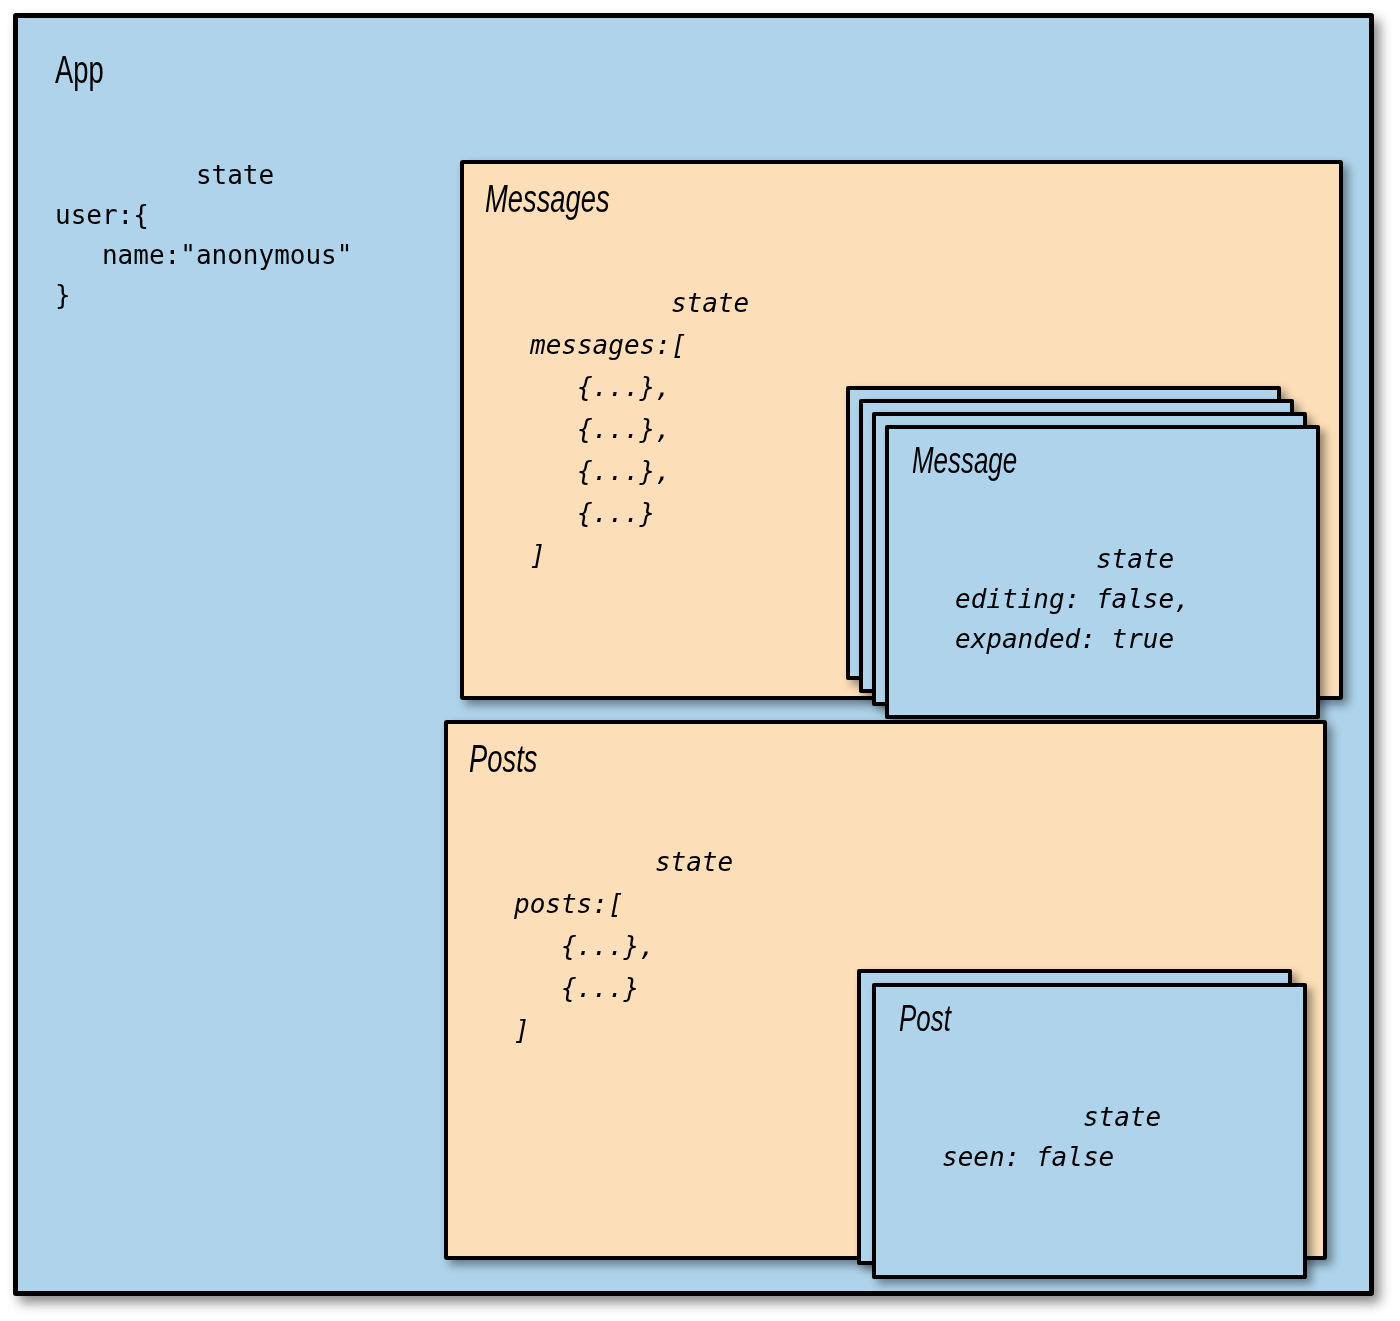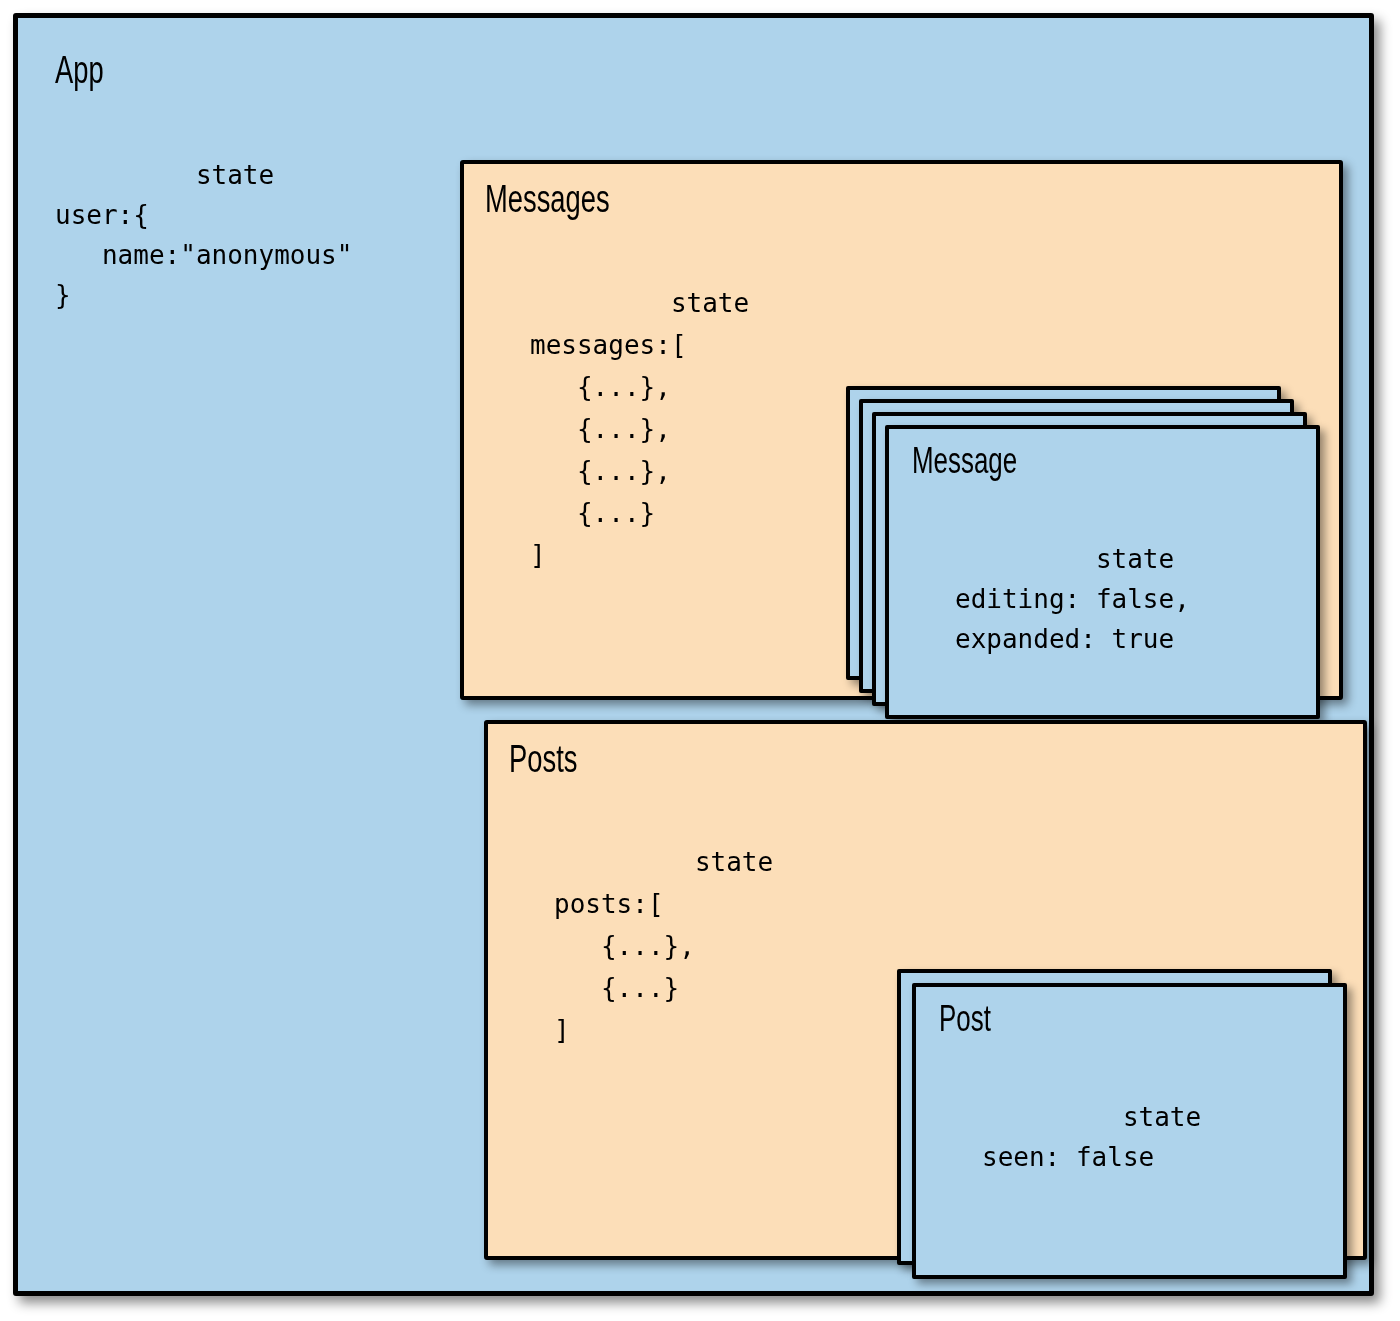--- a/index.html
+++ b/index.html
@@ -20,21 +20,21 @@
   
   .box{
     position:absolute;
     border:5px solid var(--ink);
     border-radius:3px;
     box-shadow:6px 7px 12px rgba(0,0,0,.45);
   }
   .blue{background:var(--blue);}
   .peach{background:var(--peach);}
 
-  .box-inner{border-width:4px;box-shadow:5px 5px 10px rgba(0,0,0,.42);}
+  .box-inner{border-width:4px;box-shadow:5px 5px 10px rgba(0,0,0,.42);font-style:italic;}
 
   .title{
     position:absolute;
     font-size:38px;
     line-height:38px;
     font-weight:500;
     letter-spacing:0px;
     transform:scaleX(0.72);
     transform-origin:left top;
     white-space:nowrap;
@@ -97,21 +97,21 @@
         <div class="card card-msg" style="left:408px;top:204px;"></div>
         <div class="card card-msg" style="left:421px;top:217px;">
           <span class="title title-sm" style="left:23px;top:14px;">Message</span>
           <pre class="code" style="left:66px;top:110px;">         state
 editing: false,
 expanded: true</pre>
         </div>
       </div>
     </div>
 
-    <div class="box box-inner peach" style="left:466px;top:702px;width:883px;height:540px;">
+    <div class="box box-inner peach" style="left:426px;top:702px;width:883px;height:540px;">
 
       <span class="title" style="left:21px;top:16px;">Posts</span>
 
       <pre class="code code-lh42" style="left:66px;top:117px;">         state
 posts:[
    {...},
    {...}
 ]</pre>
 
       <div>

